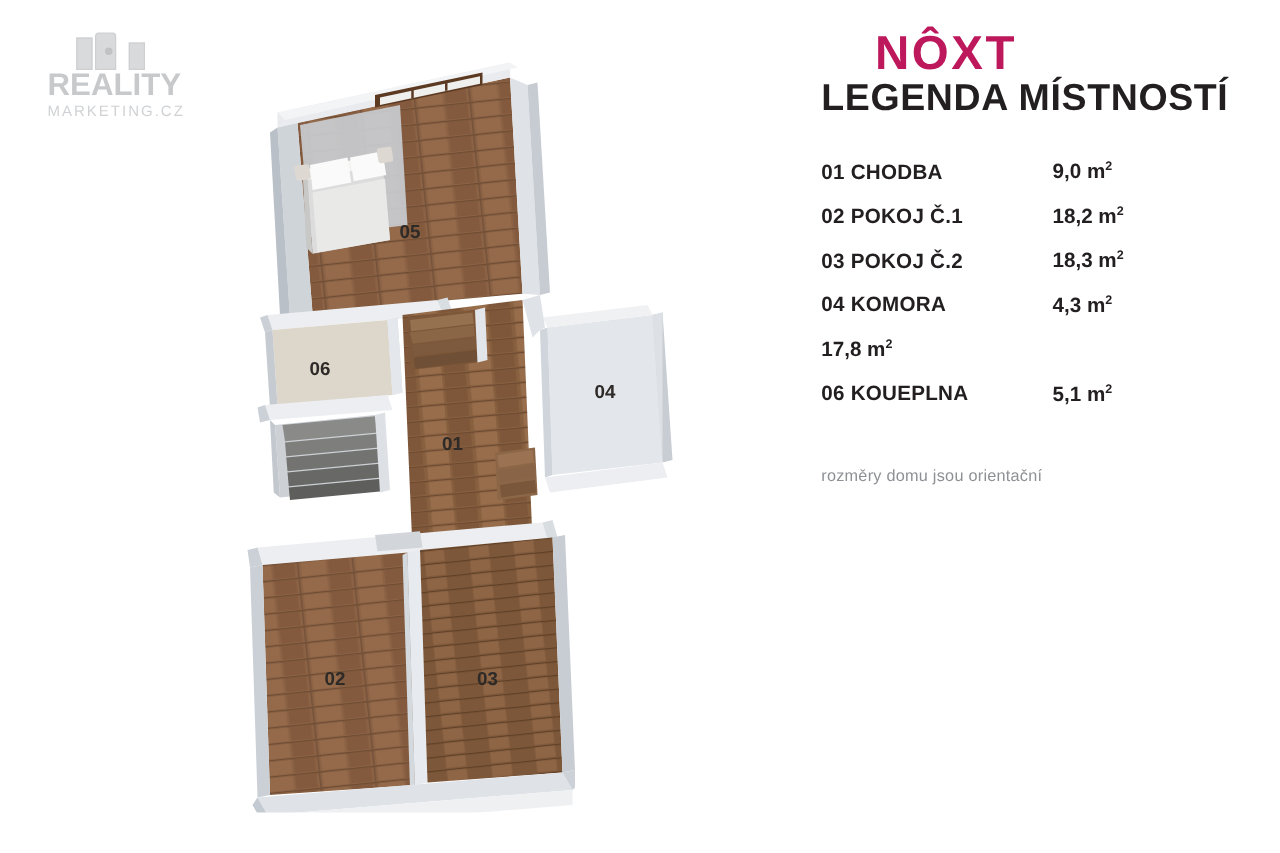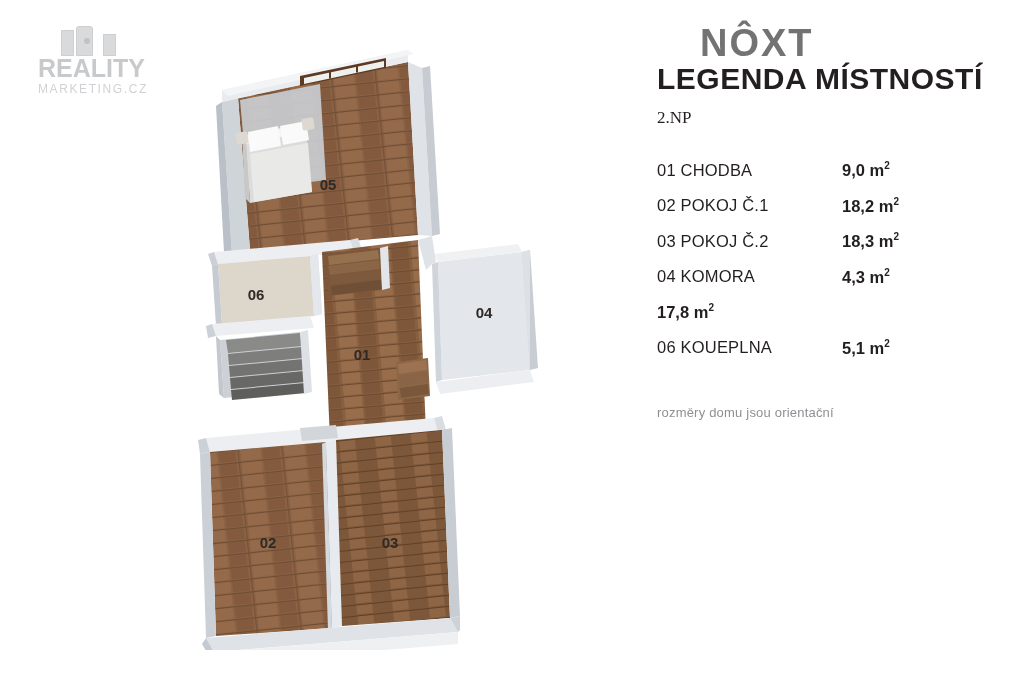--- a/index.html
+++ b/index.html
@@ -60,21 +60,21 @@
   }
 
   
   .brand {
     position: absolute;
     left: 700px;
     top: 22px;
     font-size: 38px;
     font-weight: bold;
     letter-spacing: 2px;
-    color: #737373;
+    color: #be185d;
     font-family: "Liberation Sans", sans-serif;
   }
 
   
   .legend {
     position: absolute;
     left: 657px;
     top: 62px;
     width: 330px;
   }
@@ -93,21 +93,21 @@
     margin-top: 32px;
   }
   .legend-row {
     display: flex;
     align-items: baseline;
     margin-bottom: 16px;
   }
   .legend-row .lbl {
     width: 185px;
     font-size: 16.5px;
-    font-weight: normal;
+    font-weight: bold;
     letter-spacing: 0.2px;
   }
   .legend-row .area {
     font-size: 16.5px;
     font-weight: bold;
   }
   .legend-row .area sup { font-size: 10px; }
   .legend-note {
     margin-top: 48px;
     font-size: 13px;
@@ -144,21 +144,20 @@
   <div class="logo-text">
     <div class="main">REALITY</div>
     <div class="sub">MARKETING.CZ</div>
   </div>
 </div>
 
 <div class="brand">NÔXT</div>
 
 <div class="legend">
   <div class="legend-title">LEGENDA MÍSTNOSTÍ</div>
-  <div class="legend-floor">2.NP</div>
 
   <div class="legend-list">
     <div class="legend-row">
       <div class="lbl">01 CHODBA</div>
       <div class="area"><span>9,0 m</span><sup>2</sup></div>
     </div>
     <div class="legend-row">
       <div class="lbl">02 POKOJ Č.1</div>
       <div class="area"><span>18,2 m</span><sup>2</sup></div>
     </div>

